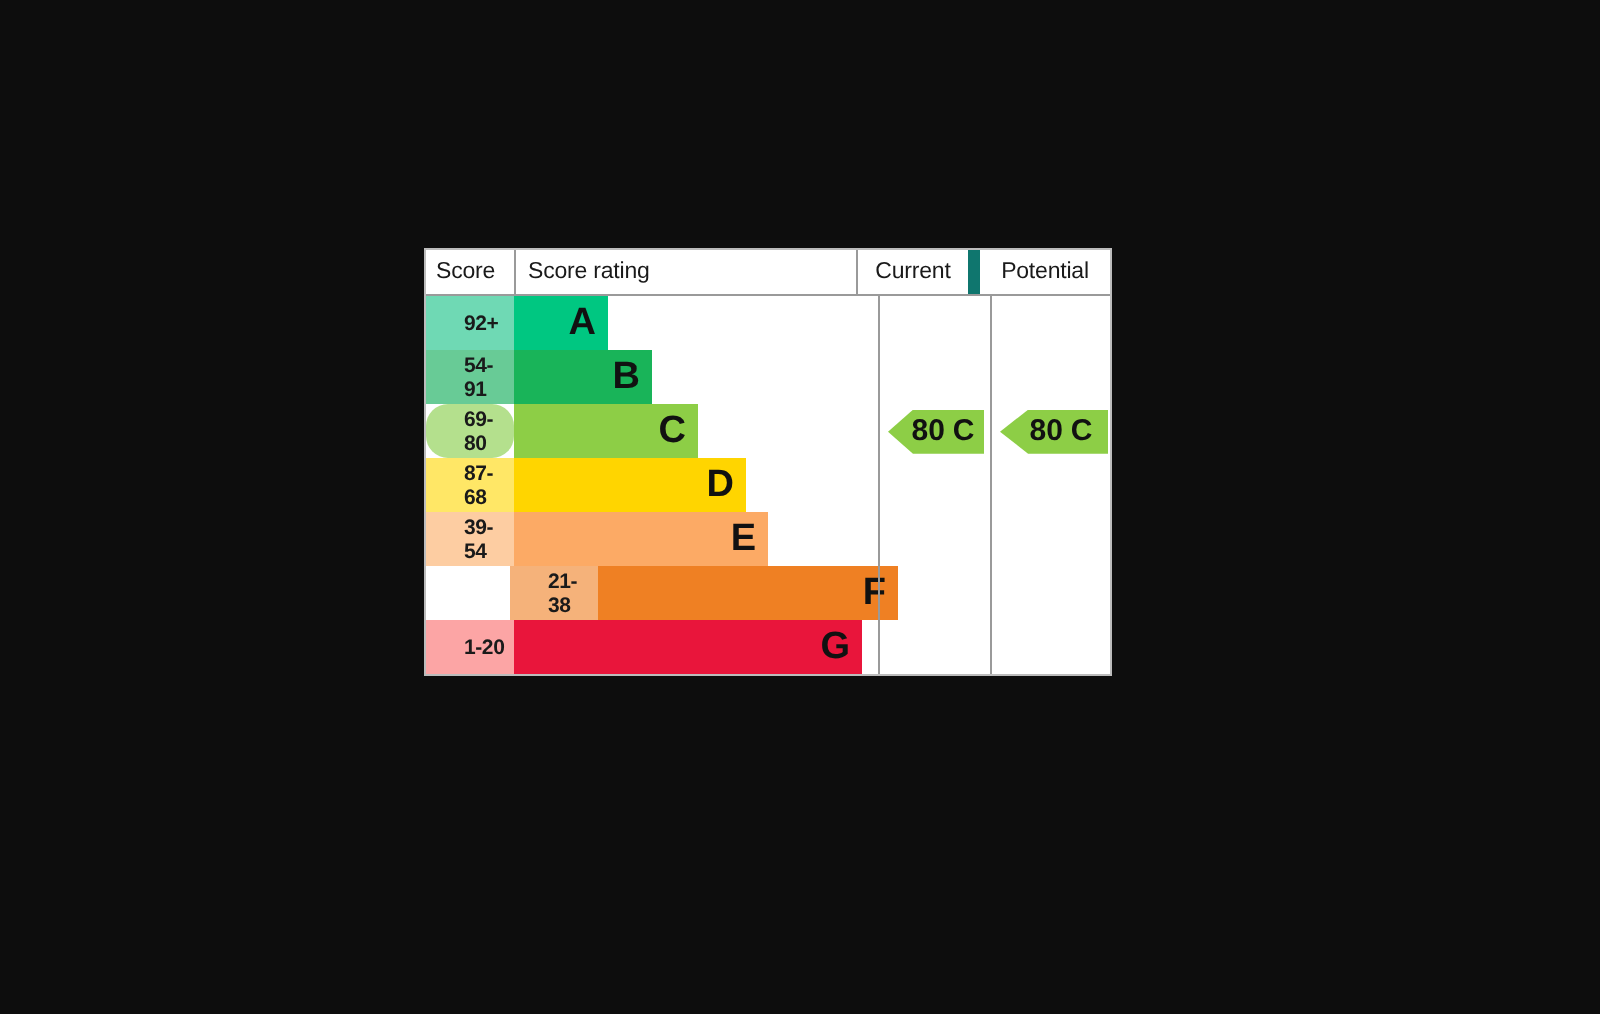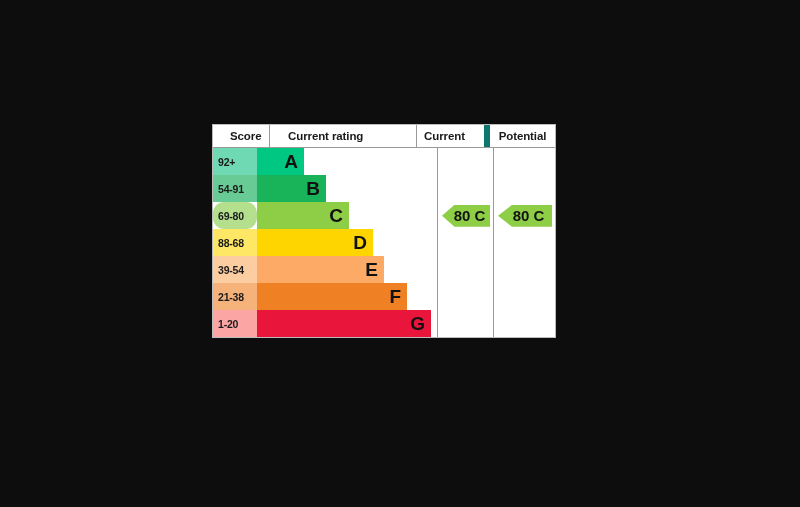--- a/index.html
+++ b/index.html
@@ -34,27 +34,26 @@
   
   .epc-header {
     display: flex;
     height: 23px;
     flex: 0 0 23px;
     background: #ffffff;
     border-bottom: 1px solid #9a9a9a;
   }
   .epc-header .hcell {
     font-size: 11.5px;
-    font-weight: bold;
+    font-weight: normal;
     color: #1a1a1a;
     display: flex;
     align-items: center;
     letter-spacing: -0.1px;
     white-space: nowrap;
-    margin-left: 12px;
   }
   .hcell.h-score     { width: 45px;  padding-left: 5px; border-right: 1px solid #9a9a9a; }
   .hcell.h-rating    { flex: 1 1 auto; padding-left: 6px; }
   .hcell.h-current   { width: 56px;  justify-content: center; border-left: 1px solid #9a9a9a; }
   .hcell.h-potential { width: 71px;  justify-content: center; border-left: 6px solid #0f766e; }
 
   
   .epc-body {
     flex: 1 1 auto;
     display: flex;
@@ -72,21 +71,21 @@
     display: flex;
     align-items: stretch;
     position: relative;
   }
 
   .band-score {
     width: 44px;
     flex: 0 0 44px;
     display: flex;
     align-items: center;
-    padding-left: 5px;
+    padding-left: 19px;
     font-size: 10.5px;
     font-weight: bold;
     color: #1a1a1a;
     letter-spacing: -0.2px;
   }
 
   .band-bar {
     position: relative;
     display: flex;
     align-items: center;
@@ -134,21 +133,21 @@
 </style>
 </head>
 <body>
 
 <div id="epc-stage">
 
   <div class="epc-card">
 
     <div class="epc-header">
       <div class="hcell h-score">Score</div>
-      <div class="hcell h-rating">Current rating</div>
+      <div class="hcell h-rating">Score rating</div>
       <div class="hcell h-current">Current</div>
       <div class="hcell h-potential">Potential</div>
     </div>
 
     <div class="epc-body">
 
       <div class="bands-col" id="bands-col">
           <div class="band-row">
             <div class="band-score" style="background: rgb(111, 217, 180);">92+</div>
             <div class="band-bar" style="background: rgb(0, 199, 129); width: 47px; flex: 0 0 47px;">
@@ -164,35 +163,35 @@
             <div class="band-rest"></div>
           </div>
           <div class="band-row">
             <div class="band-score" style="background: rgb(180, 224, 141); border-radius: 11px;">69-80</div>
             <div class="band-bar" style="background: rgb(141, 206, 70); width: 92px; flex: 0 0 92px;">
               <span class="band-letter">C</span>
             </div>
             <div class="band-rest"></div>
           </div>
           <div class="band-row">
-            <div class="band-score" style="background: rgb(255, 231, 102);">88-68</div>
+            <div class="band-score" style="background: rgb(255, 231, 102);">87-68</div>
             <div class="band-bar" style="background: rgb(255, 213, 0); width: 116px; flex: 0 0 116px;">
               <span class="band-letter">D</span>
             </div>
             <div class="band-rest"></div>
           </div>
           <div class="band-row">
             <div class="band-score" style="background: rgb(253, 205, 162);">39-54</div>
             <div class="band-bar" style="background: rgb(252, 170, 101); width: 127px; flex: 0 0 127px;">
               <span class="band-letter">E</span>
             </div>
             <div class="band-rest"></div>
           </div>
           <div class="band-row">
-            <div class="band-score" style="background: rgb(245, 178, 122);">21-38</div>
+            <div class="band-score" style="background: rgb(245, 178, 122); margin-left: 42px;">21-38</div>
             <div class="band-bar" style="background: rgb(239, 128, 35); width: 150px; flex: 0 0 150px;">
               <span class="band-letter">F</span>
             </div>
             <div class="band-rest"></div>
           </div>
           <div class="band-row">
             <div class="band-score" style="background: #fca5a5;">1-20</div>
             <div class="band-bar" style="background: rgb(233, 21, 59); width: 174px; flex: 0 0 174px;">
               <span class="band-letter">G</span>
             </div>

